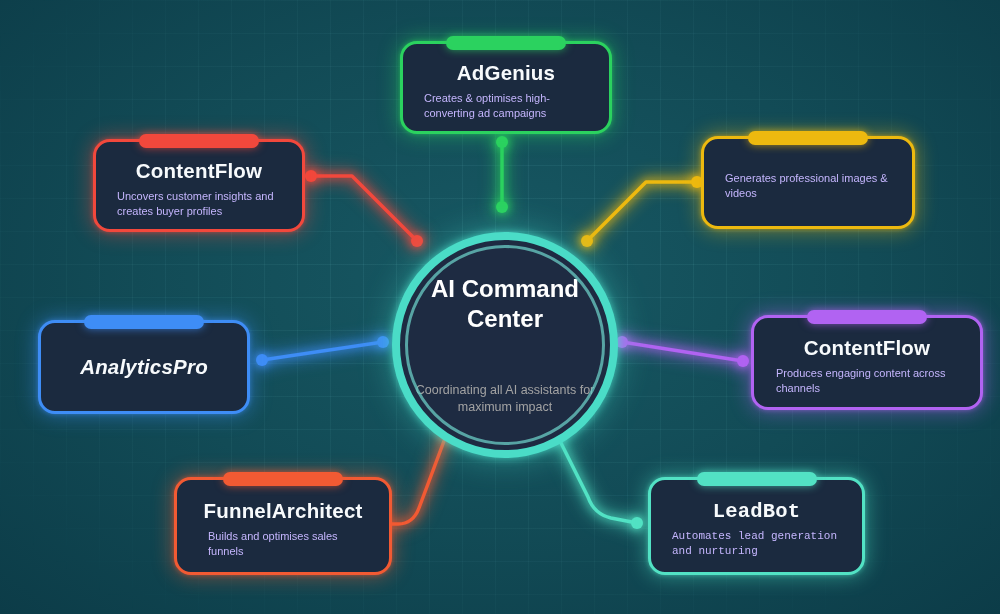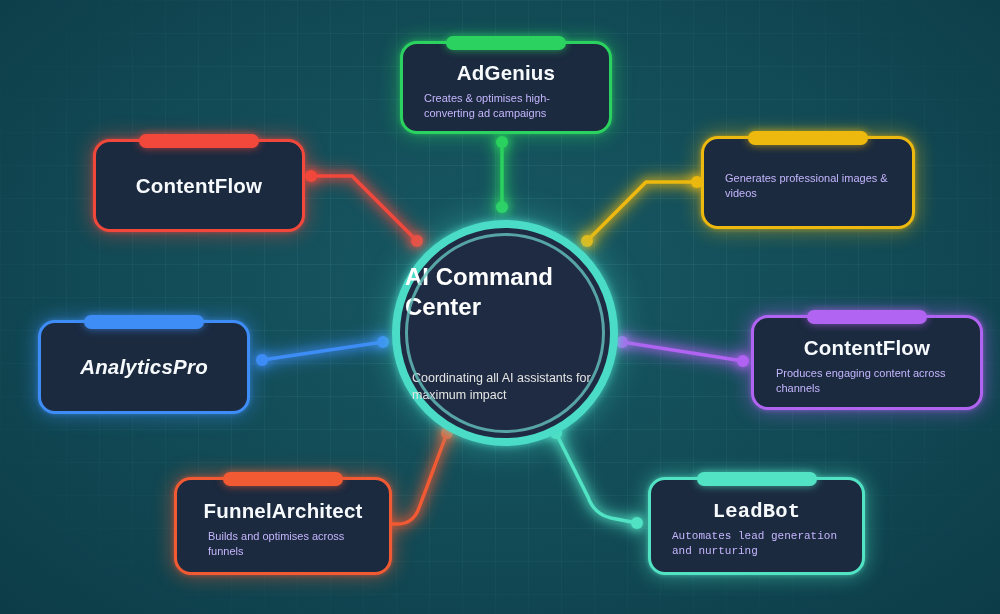--- a/index.html
+++ b/index.html
@@ -32,31 +32,31 @@
   .tab{
     position:absolute;top:-8px;left:50%;transform:translateX(-50%);
     width:120px;height:14px;border-radius:8px;background:var(--c);
     box-shadow:0 0 8px color-mix(in srgb, var(--c) 70%, transparent);
   }
   .card-title{color:#f7fafc;font-size:20.5px;font-weight:700;letter-spacing:.2px;margin-bottom:6px;}
   .card-desc{color:#c4b5fd;font-size:11px;line-height:1.32;max-width:182px;}
   .card.narrow-desc .card-desc{max-width:150px;}
 
   .hub{
-    position:absolute;left:392px;top:220px;width:226px;height:226px;box-sizing:border-box;
+    position:absolute;left:392px;top:232px;width:226px;height:226px;box-sizing:border-box;
     border-radius:50%;background:#1e2b42;border:8px solid #4adcc7;
     box-shadow:0 0 34px rgba(74,220,199,.45),0 0 8px rgba(74,220,199,.8);
-    display:flex;flex-direction:column;align-items:center;justify-content:center;text-align:left;gap:37px;
+    display:flex;flex-direction:column;align-items:center;justify-content:center;text-align:center;gap:37px;
   }
   .hub::before{
     content:'';position:absolute;inset:5px;border-radius:50%;
     border:3px solid rgba(104,199,192,.78);pointer-events:none;
   }
   .hub-title{color:#ffffff;font-weight:700;font-size:24px;line-height:1.25;max-width:200px;}
-  .hub-sub{color:#e5e5e5;font-size:12.5px;line-height:1.35;max-width:186px;margin-top:11px;}
+  .hub-sub{color:#a3a3a3;font-size:12.5px;line-height:1.35;max-width:186px;margin-top:11px;}
 </style>
 </head>
 <body>
 
 <div class="stage">
   <div class="grid"></div>
 
   <svg class="wires" width="1000" height="614" viewBox="0 0 1000 614">
     <g class="conn" style="--c: #2bd25f;">
       <path class="wire" d="M502,142 L502,207"></path>
@@ -97,20 +97,21 @@
 
   <div class="card" style="left: 400px; top: 41px; width: 212px; height: 93px; --c: #2bd25f;">
     <div class="tab"></div>
     <div class="card-title">AdGenius</div>
     <div class="card-desc">Creates &amp; optimises high-converting ad campaigns</div>
   </div>
 
   <div class="card" style="left: 93px; top: 139px; width: 212px; height: 93px; --c: #f2483c;">
     <div class="tab"></div>
     <div class="card-title">ContentFlow</div>
+    <div class="card-desc">Uncovers customer insights and creates buyer profiles</div>
   </div>
 
   <div class="card" style="left: 701px; top: 136px; width: 214px; height: 93px; --c: #edb90f;">
     <div class="tab"></div>
     <div class="card-desc">Generates professional images &amp; videos</div>
   </div>
 
   <div class="card" style="left: 38px; top: 320px; width: 212px; height: 94px; font-style: italic; --c: #3e8df6;">
     <div class="tab"></div>
     <div class="card-title">AnalyticsPro</div>
@@ -118,21 +119,21 @@
 
   <div class="card" style="left: 751px; top: 315px; width: 232px; height: 95px; --c: #b163f2;">
     <div class="tab"></div>
     <div class="card-title">ContentFlow</div>
     <div class="card-desc">Produces engaging content across channels</div>
   </div>
 
   <div class="card narrow-desc" style="left: 142px; top: 477px; width: 218px; height: 98px; margin-left: 32px; --c: #f25a33;">
     <div class="tab"></div>
     <div class="card-title">FunnelArchitect</div>
-    <div class="card-desc">Builds and optimises across funnels</div>
+    <div class="card-desc">Builds and optimises sales funnels</div>
   </div>
 
   <div class="card" style="left: 648px; top: 477px; width: 217px; height: 98px; font-family: Liberation Mono, monospace; --c: #52e2c4;">
     <div class="tab"></div>
     <div class="card-title">LeadBot</div>
     <div class="card-desc">Automates lead generation and nurturing</div>
   </div>
 
   <div class="hub">
     <div class="hub-title">AI Command Center</div>

